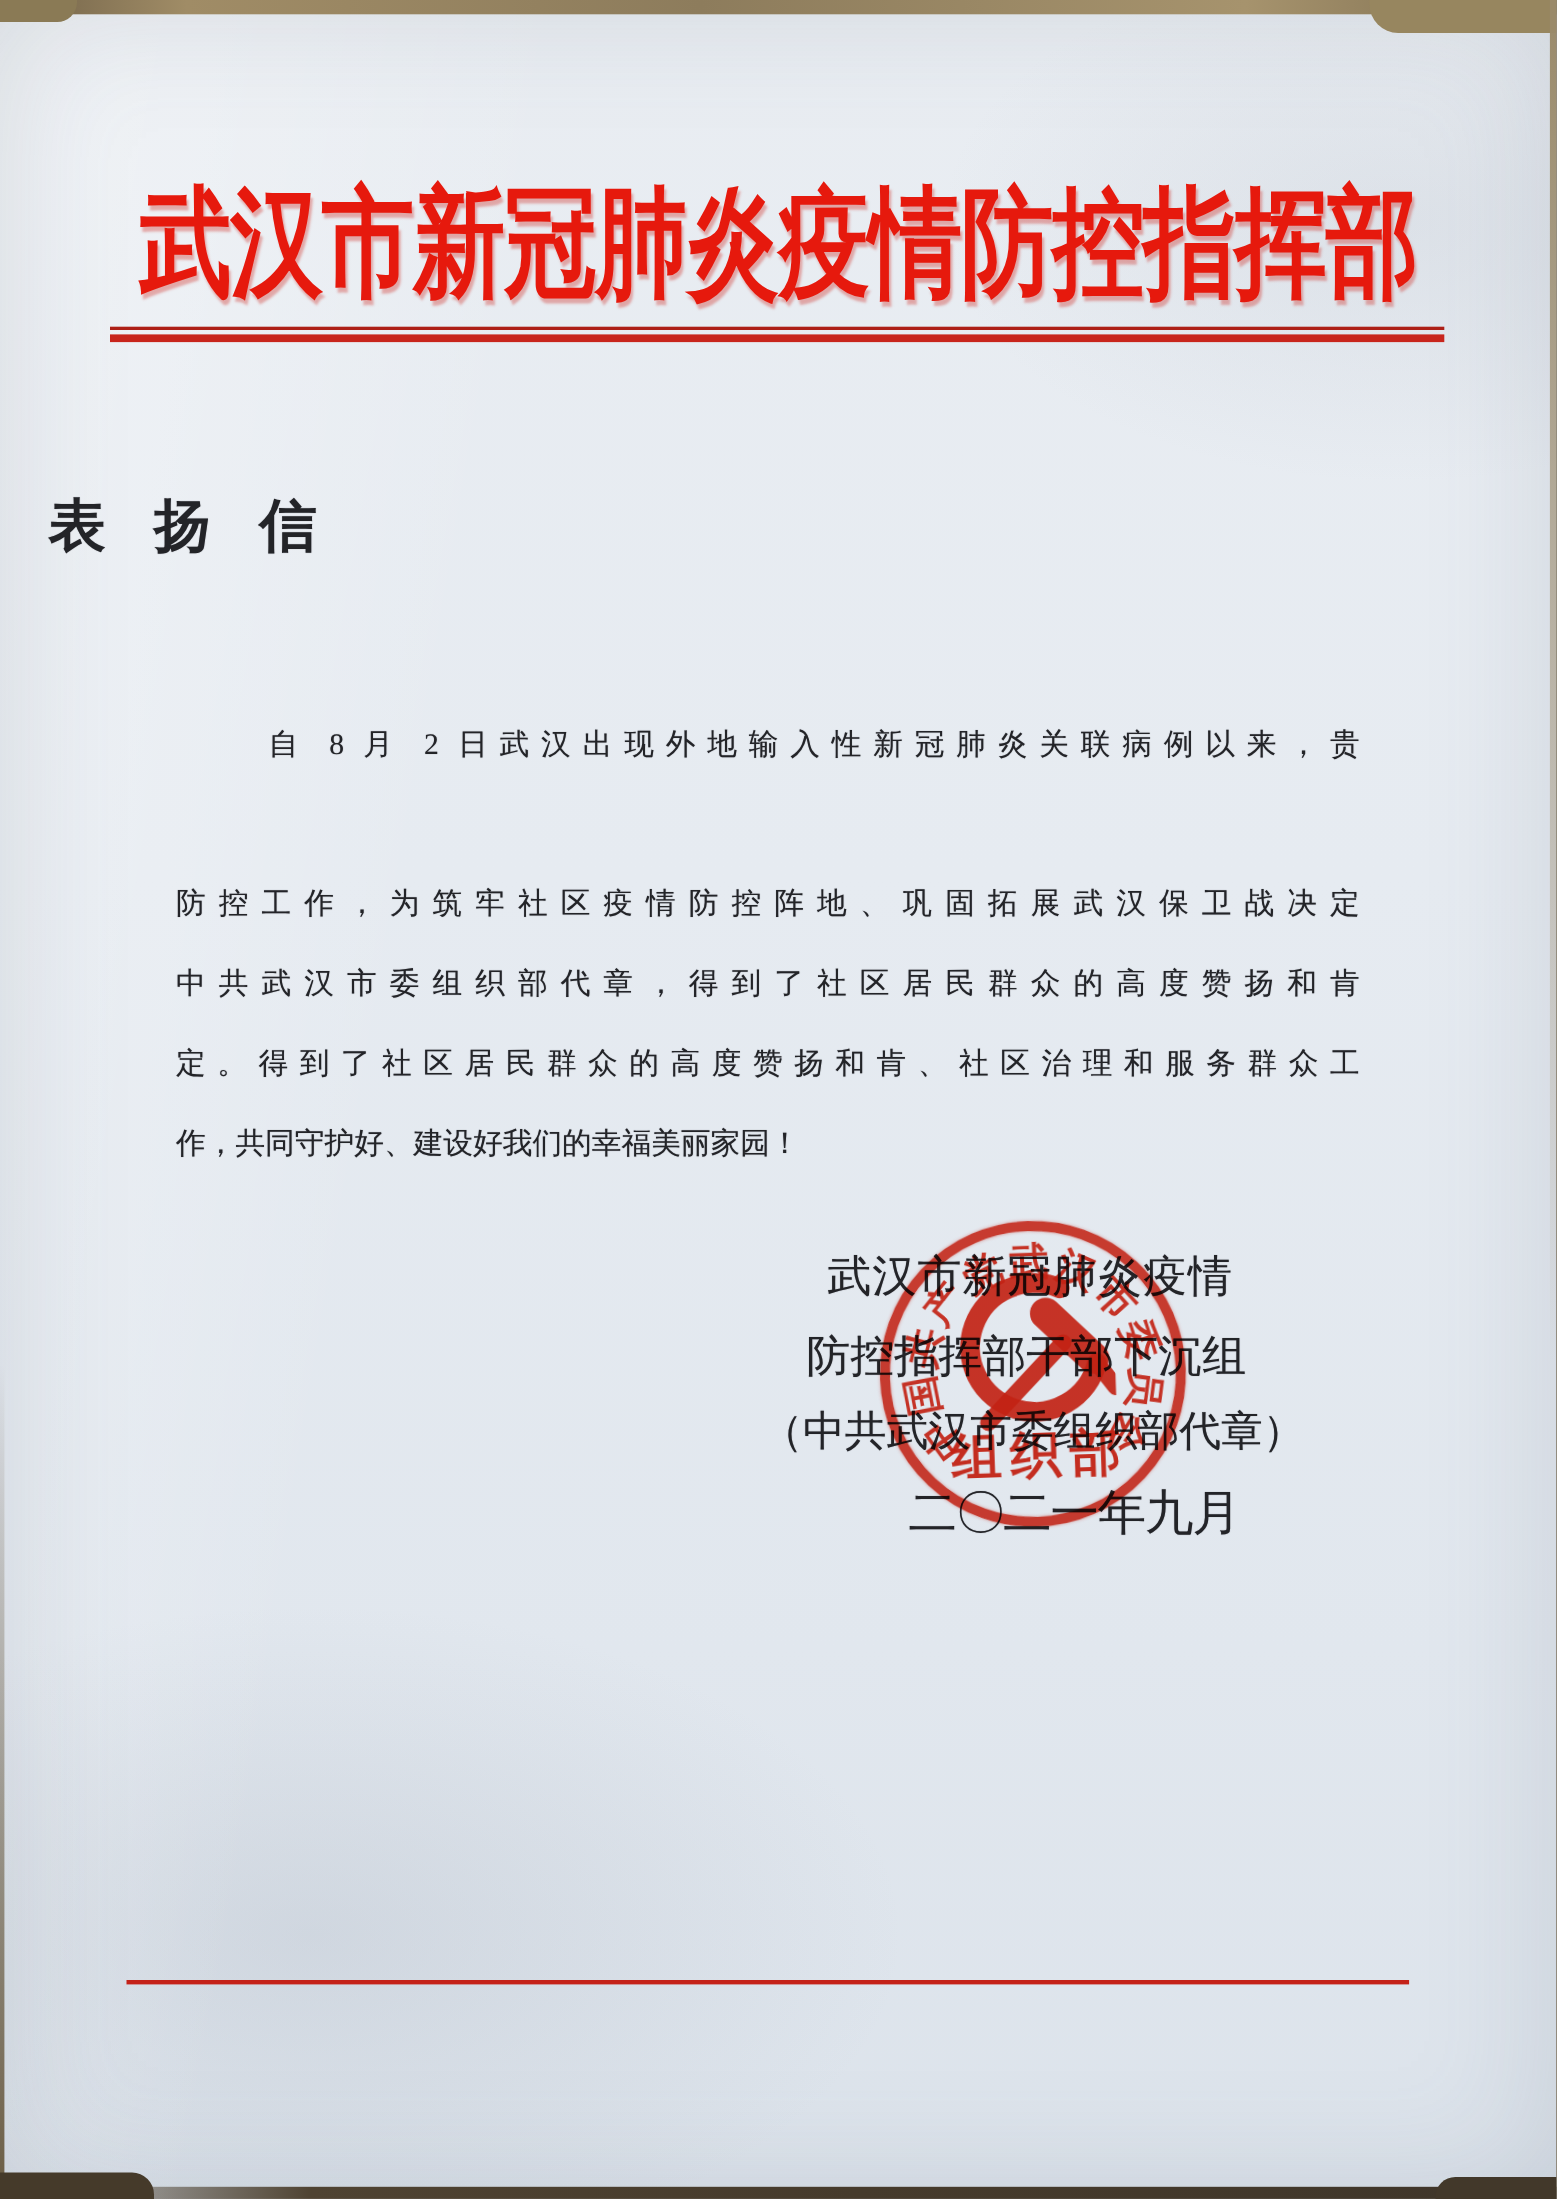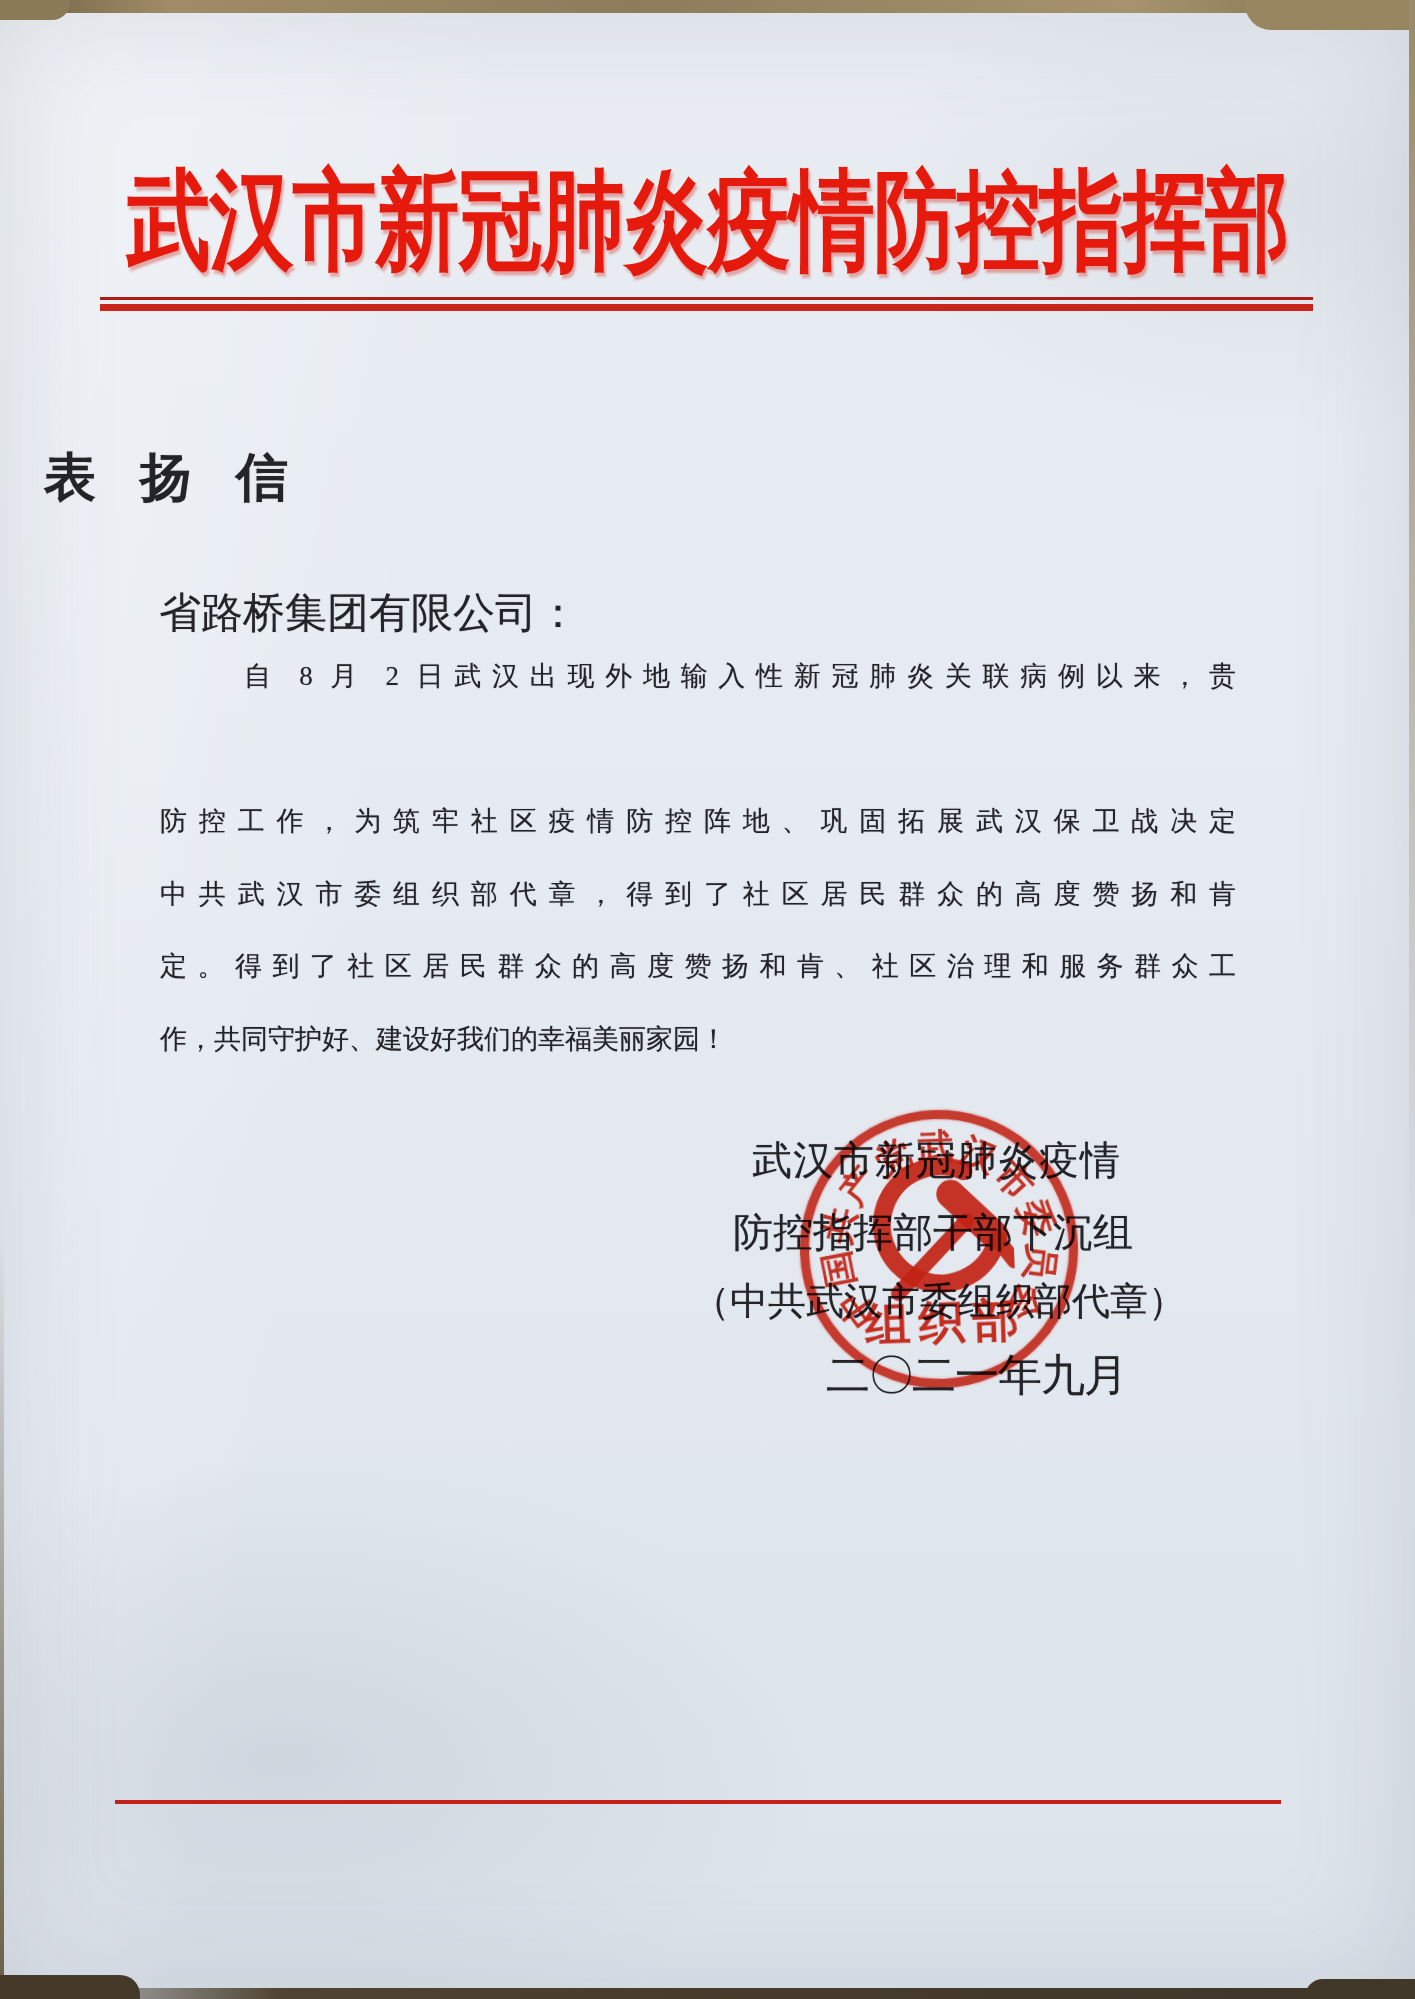--- a/index.html
+++ b/index.html
@@ -108,21 +108,20 @@
 <body>
 
 <div class="photo">
   <div class="paper"></div>
 
   <div class="org-title">武汉市新冠肺炎疫情防控指挥部</div>
   <div class="rule rule-thin"></div>
   <div class="rule rule-thick"></div>
 
   <div class="letter-title ink">表扬信</div>
-  <div class="salutation ink">省路桥集团有限公司：</div>
 
   <div class="body-line indent ink" style="top:652px">自 8 月 2 日武汉出现外地输入性新冠肺炎关联病例以来，贵</div>
   <div class="body-line ink" style="top:797px">防控工作，为筑牢社区疫情防控阵地、巩固拓展武汉保卫战决定</div>
   <div class="body-line ink" style="top:870px">中共武汉市委组织部代章，得到了社区居民群众的高度赞扬和肯</div>
   <div class="body-line ink" style="top:942px">定。得到了社区居民群众的高度赞扬和肯、社区治理和服务群众工</div>
   <div class="body-line last ink" style="top:1015px">作，共同守护好、建设好我们的幸福美丽家园！</div>
 
   <div class="sig-line sig-1 ink">武汉市新冠肺炎疫情</div>
   <div class="sig-line sig-2 ink">防控指挥部干部下沉组</div>
   <div class="sig-line sig-3 ink">（中共武汉市委组织部代章）</div>

